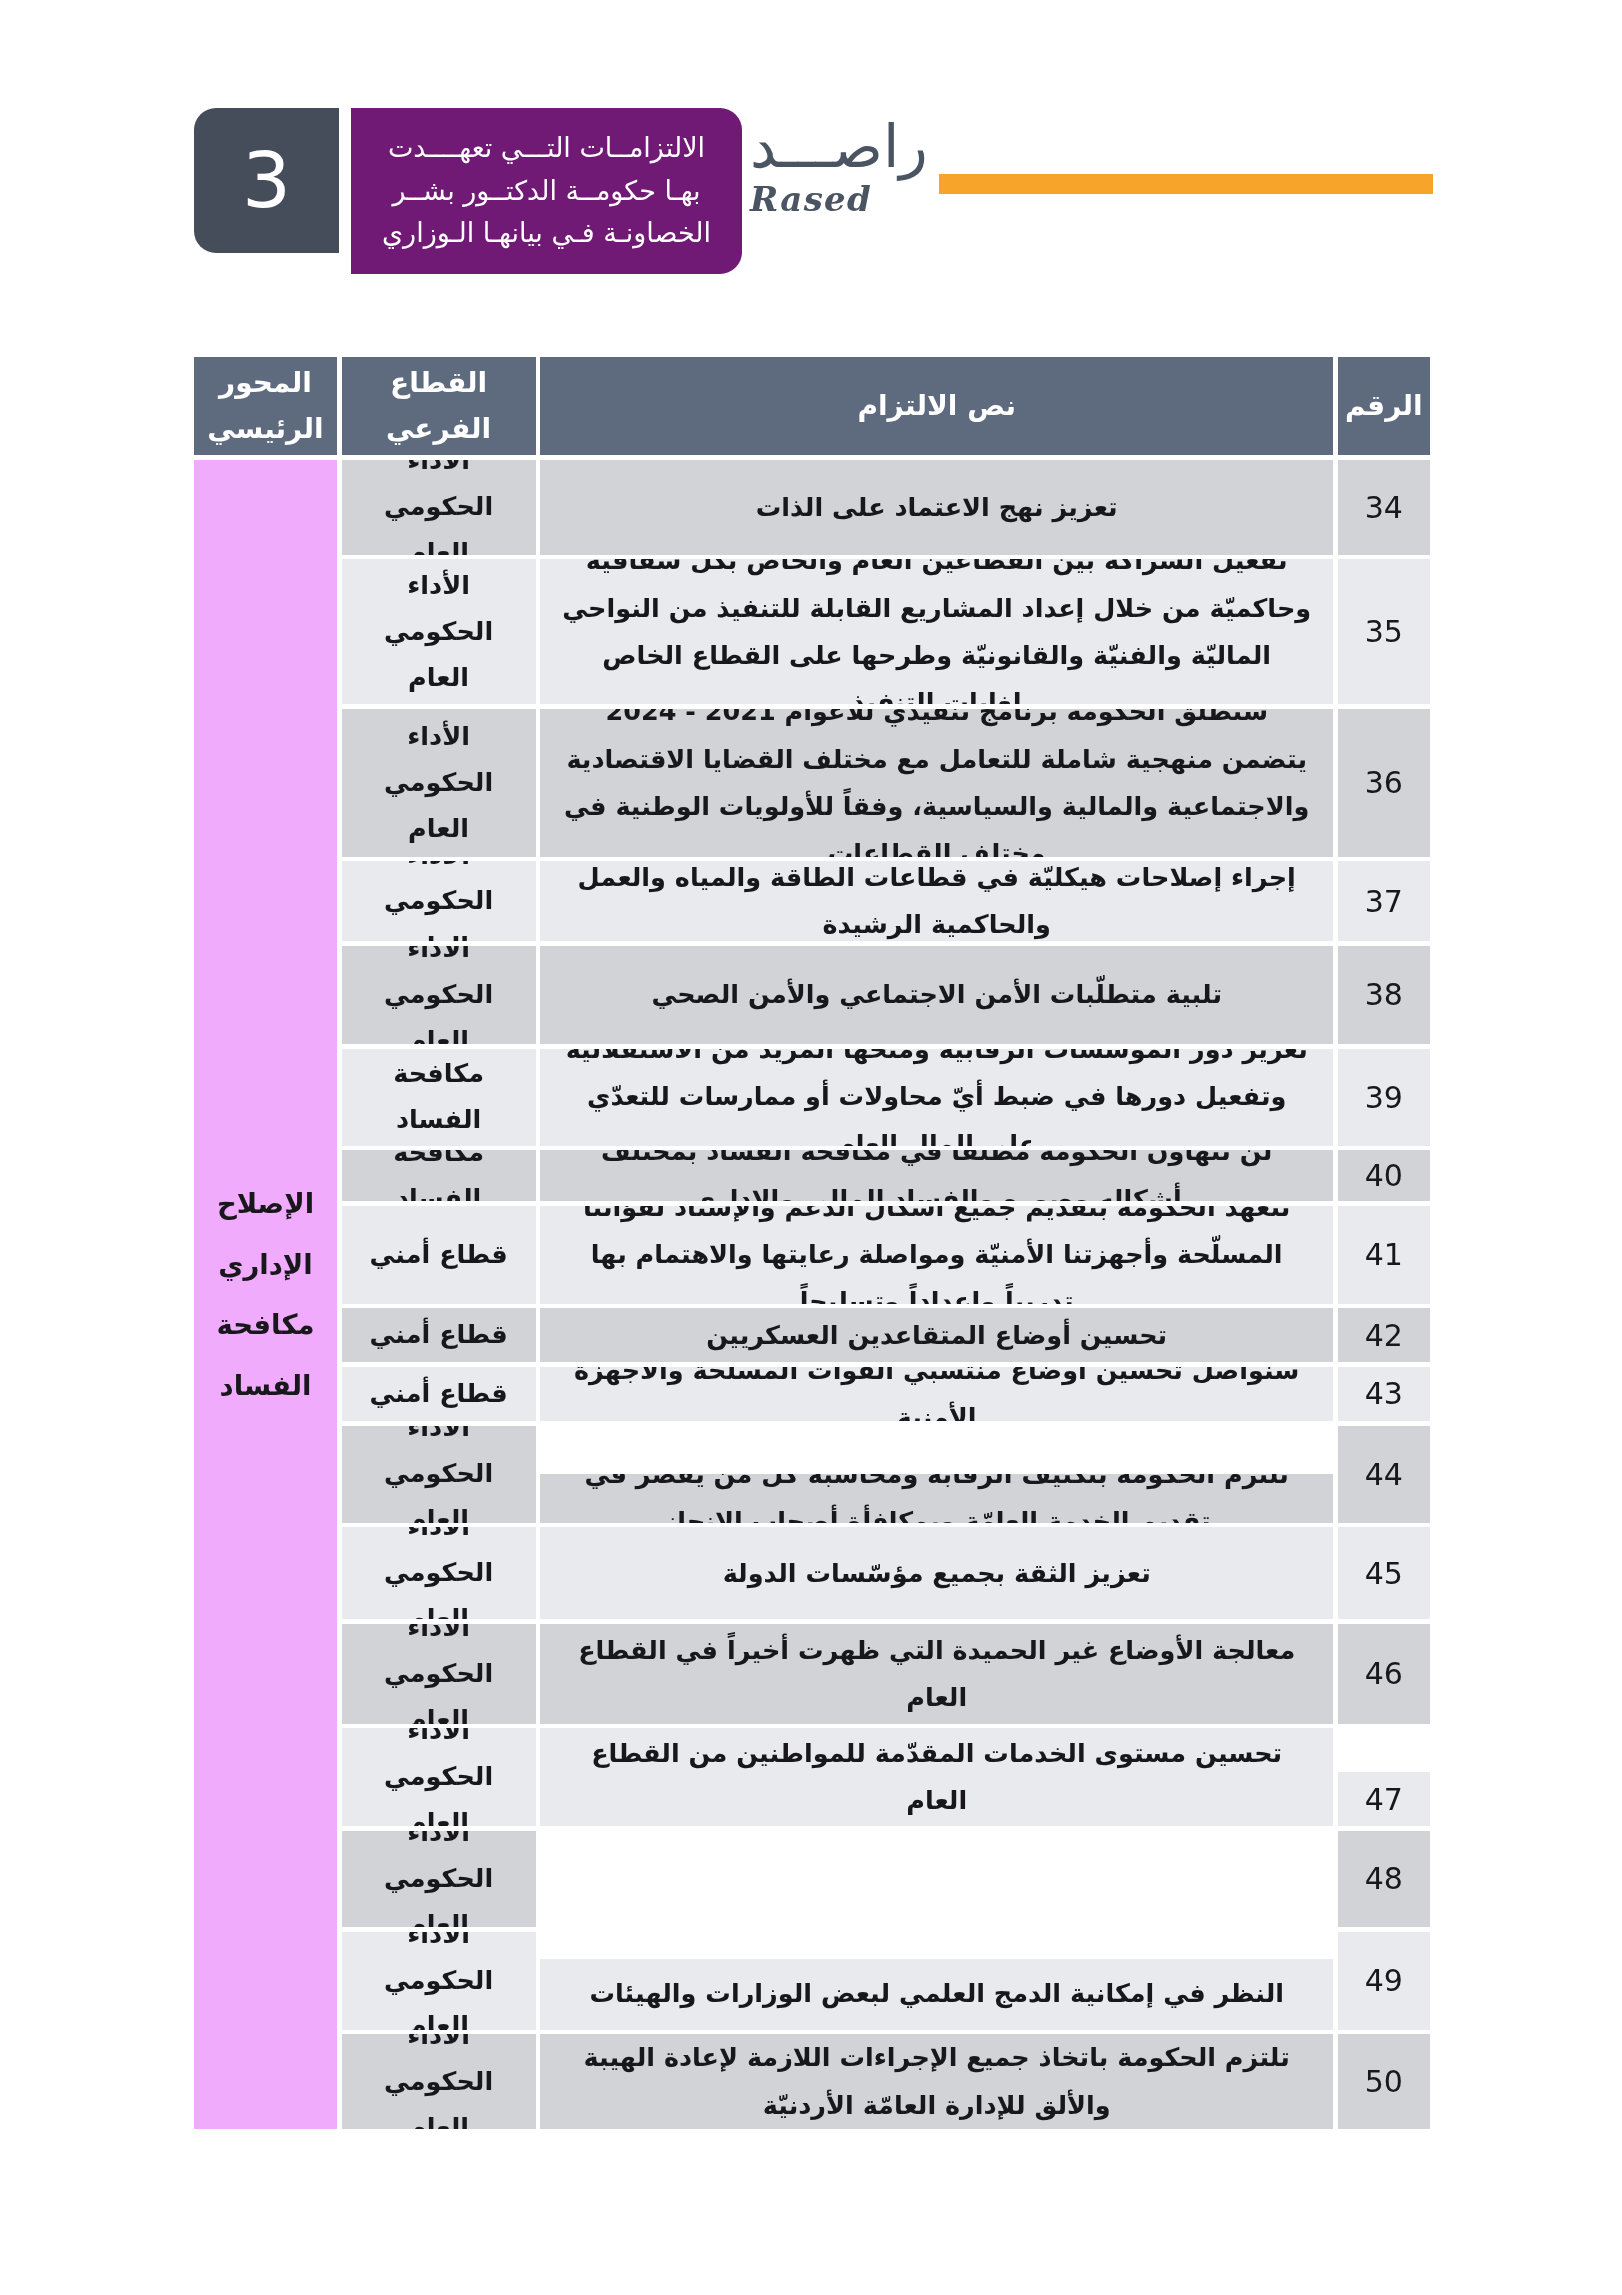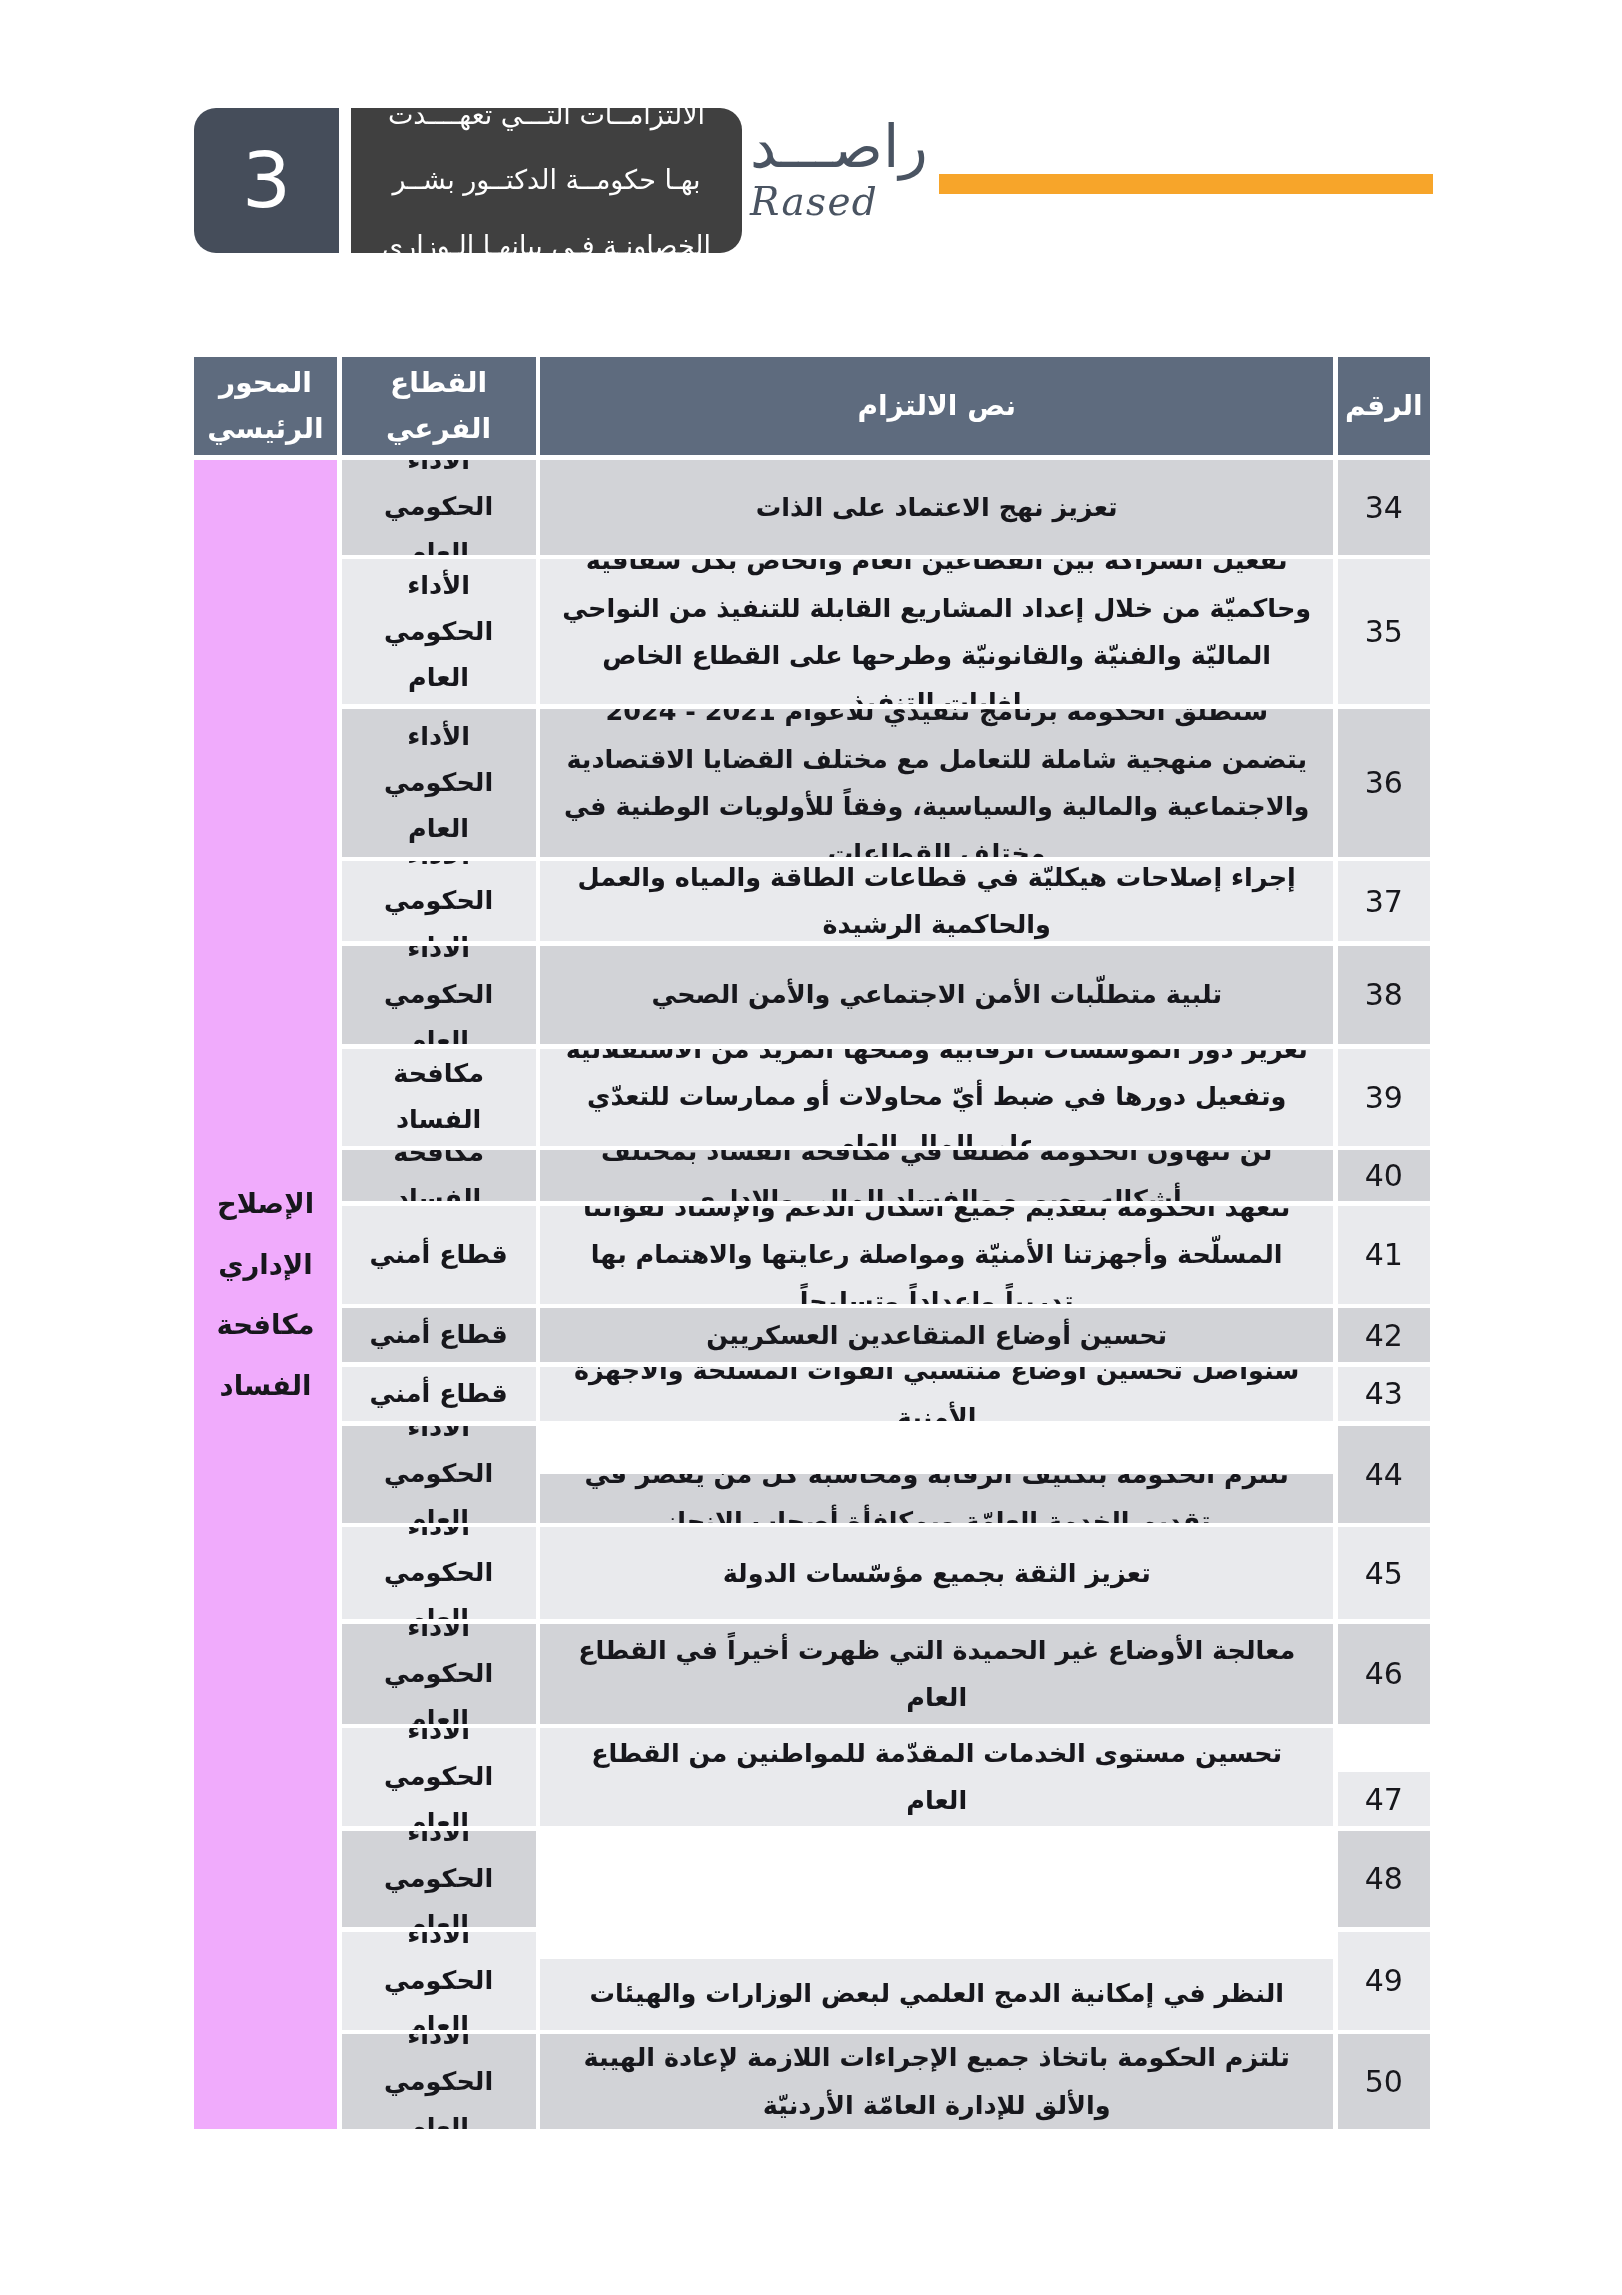--- a/index.html
+++ b/index.html
@@ -11,34 +11,34 @@
   }
 
   
   .page-box {
     position:absolute; left:194px; top:108px; width:145px; height:145px;
     background:#454D5A; border-radius:22px 0 0 22px;
     display:flex; align-items:center; justify-content:center;
     color:#ffffff; font-size:77px; font-weight:400;
   }
   .banner {
-    position:absolute; left:351px; top:108px; width:391px; height:145px;
-    background:#404040; border-radius:0 22px 22px 0;
+    position:absolute; left:351px; top:108px; width:391px; height:166px;
+    background:#701a75; border-radius:0 22px 22px 0;
     color:#ffffff; display:flex; flex-direction:column;
     justify-content:center; align-items:center;
-    font-size:27px; line-height:1.58; direction:rtl; text-align:center;gap:23px;
+    font-size:27px; line-height:1.58; direction:rtl; text-align:center;
   }
   .logo {
     position:absolute; left:750px; top:116px; width:190px;
     color:#4A5462; direction:ltr; text-align:left;
   }
   .logo-ar { font-size:59px; line-height:1.05; direction:rtl; text-align:left; }
   .logo-en {
-    font-size:39px; font-family:"DejaVu Serif", serif;
-    font-style:italic; font-weight:normal; margin-top:1.3px; letter-spacing:1.3px;
+    font-size:34px; font-family:"DejaVu Serif", serif;
+    font-style:italic; font-weight:bold; margin-top:1.3px; letter-spacing:1.3px;
   }
   .accent-bar {
     position:absolute; left:939px; top:174px; width:494px; height:19.6px;
     background:#F7A52A;
   }
 
   
   .commitments-table {
     position:absolute; left:194px; top:357px;
     display:grid; direction:rtl;

